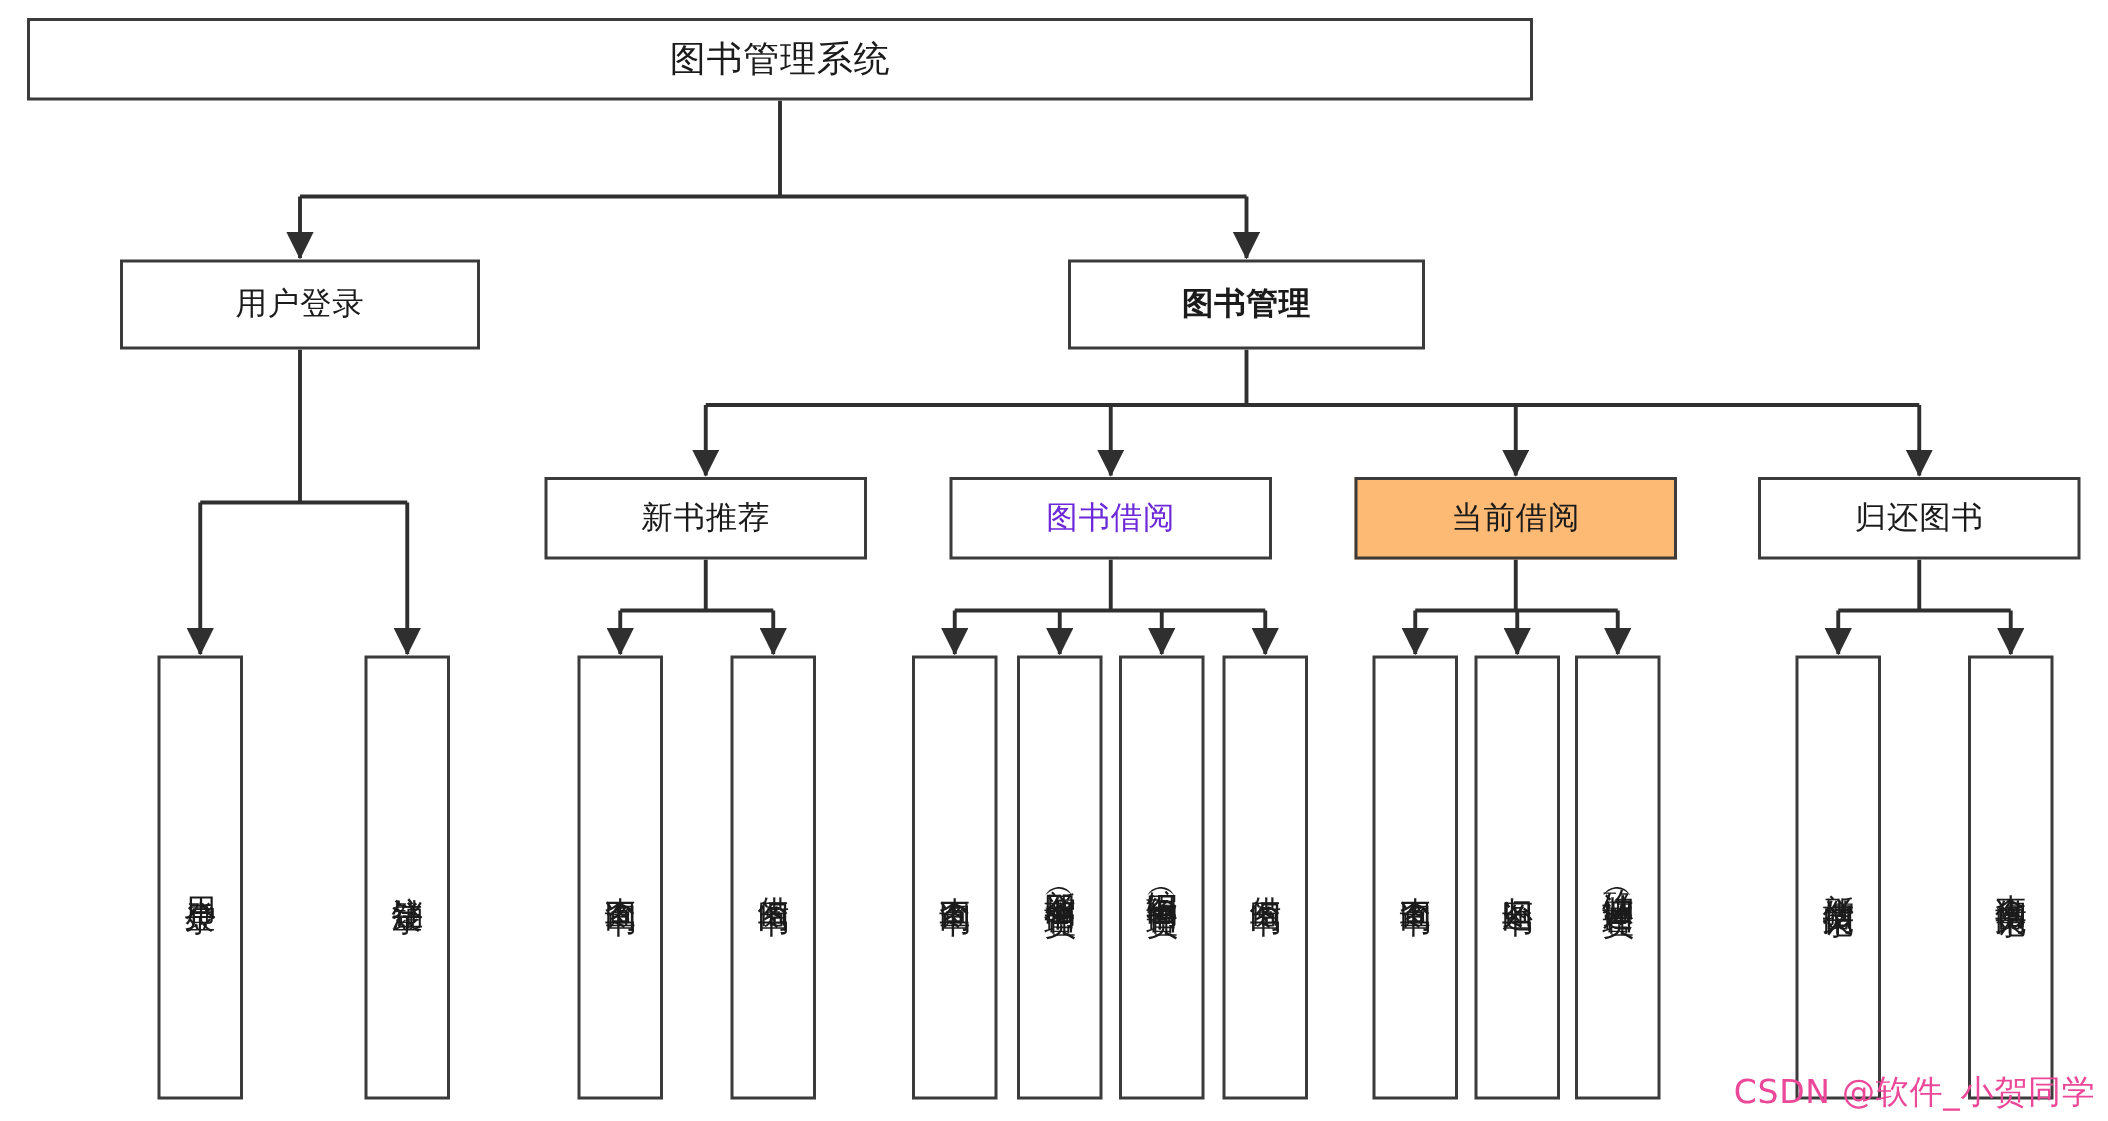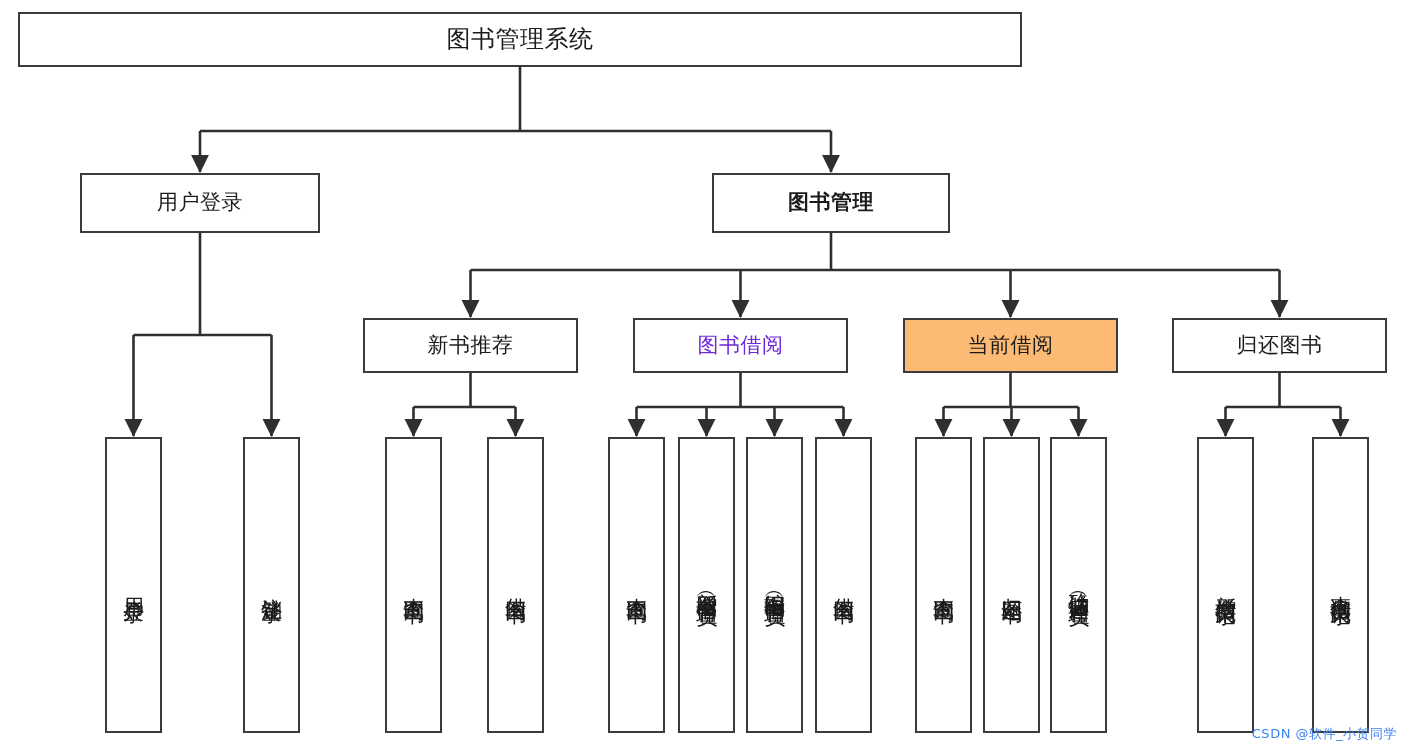--- a/index.html
+++ b/index.html
@@ -55,22 +55,22 @@
   }
   .node.vert .label {
     writing-mode: vertical-rl;
     text-orientation: upright;
     white-space: nowrap;
   }
   .watermark {
     position: absolute;
     right: 8px;
     bottom: 4px;
-    font-size: 13px;
-    color: #3b82f6;
+    font-size: 22px;
+    color: #ec4899;
     letter-spacing: 0.5px;
     white-space: nowrap;
     pointer-events: none;
   }
 </style>
 </head>
 <body>
 
 <div id="diagram">
 

